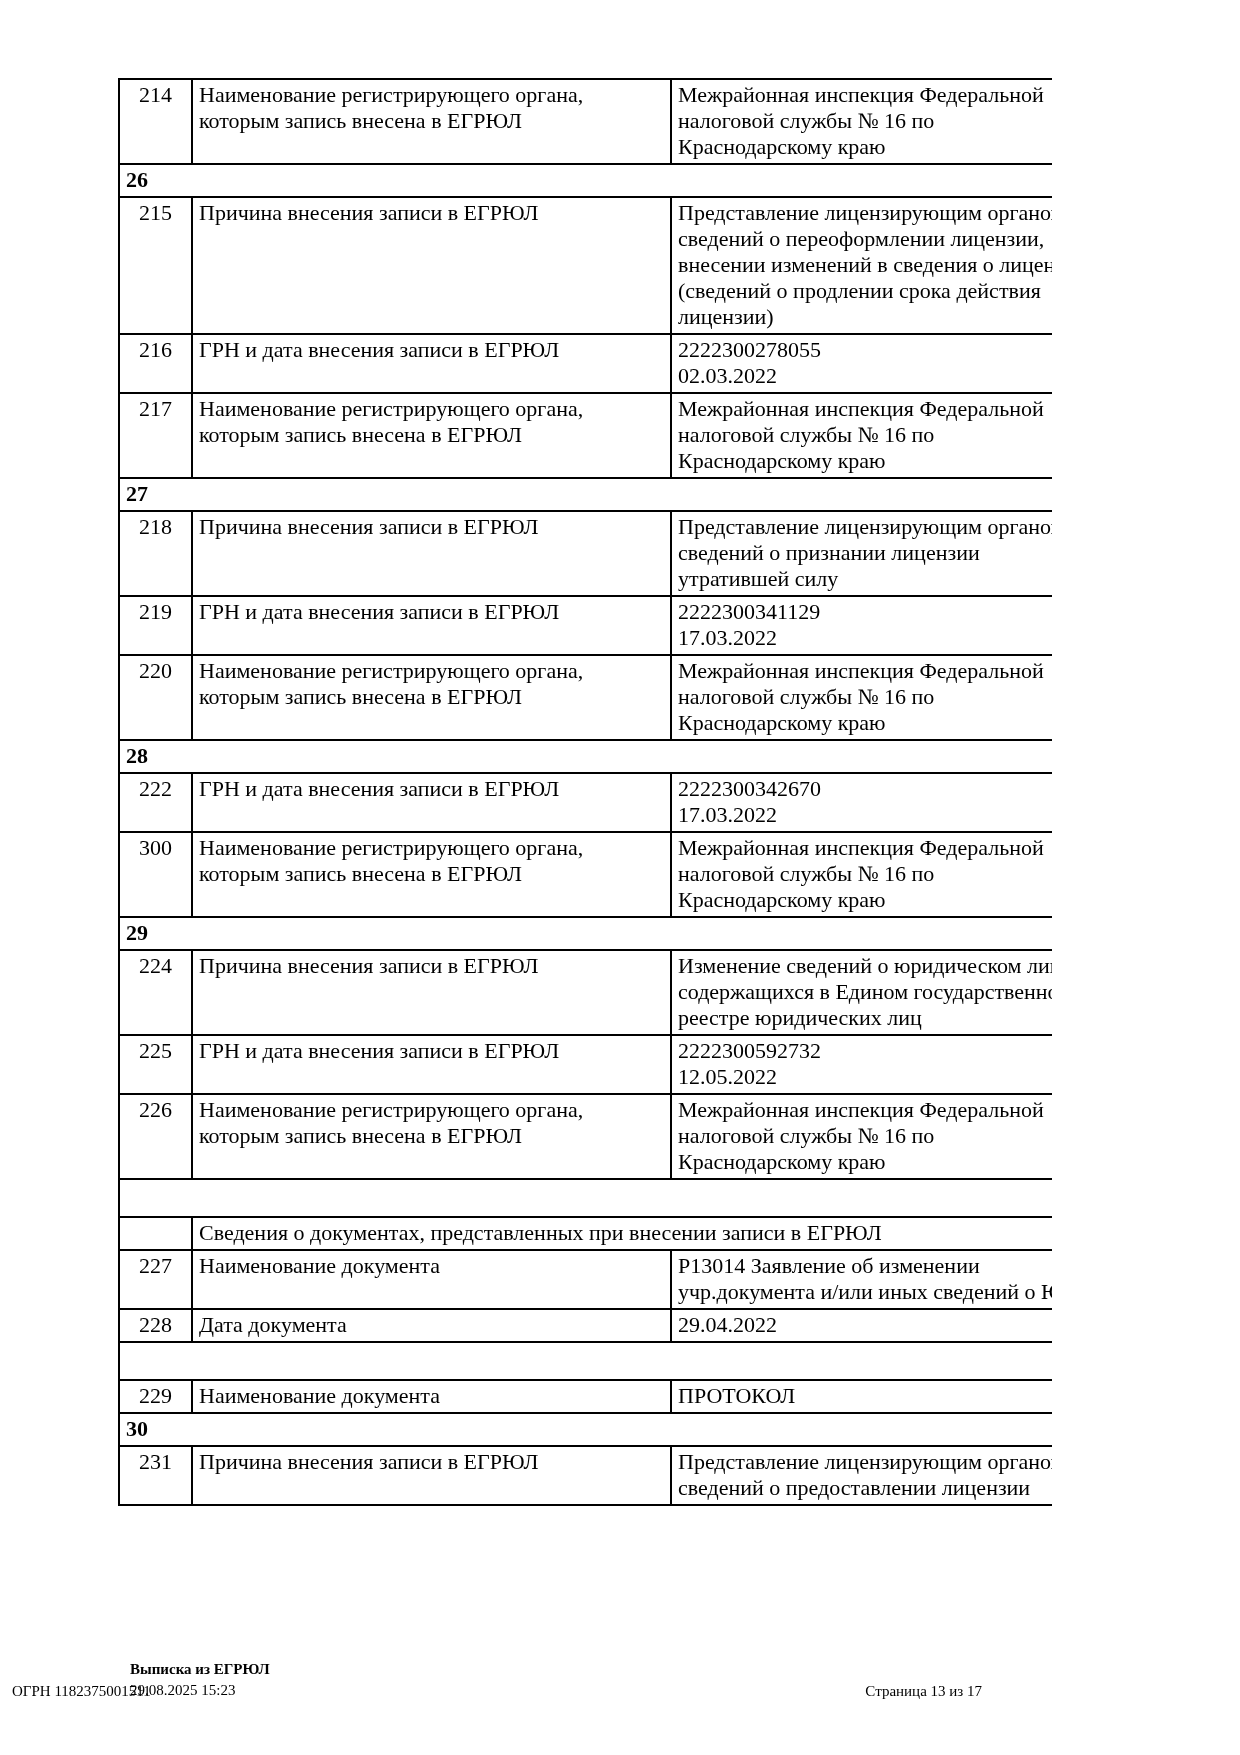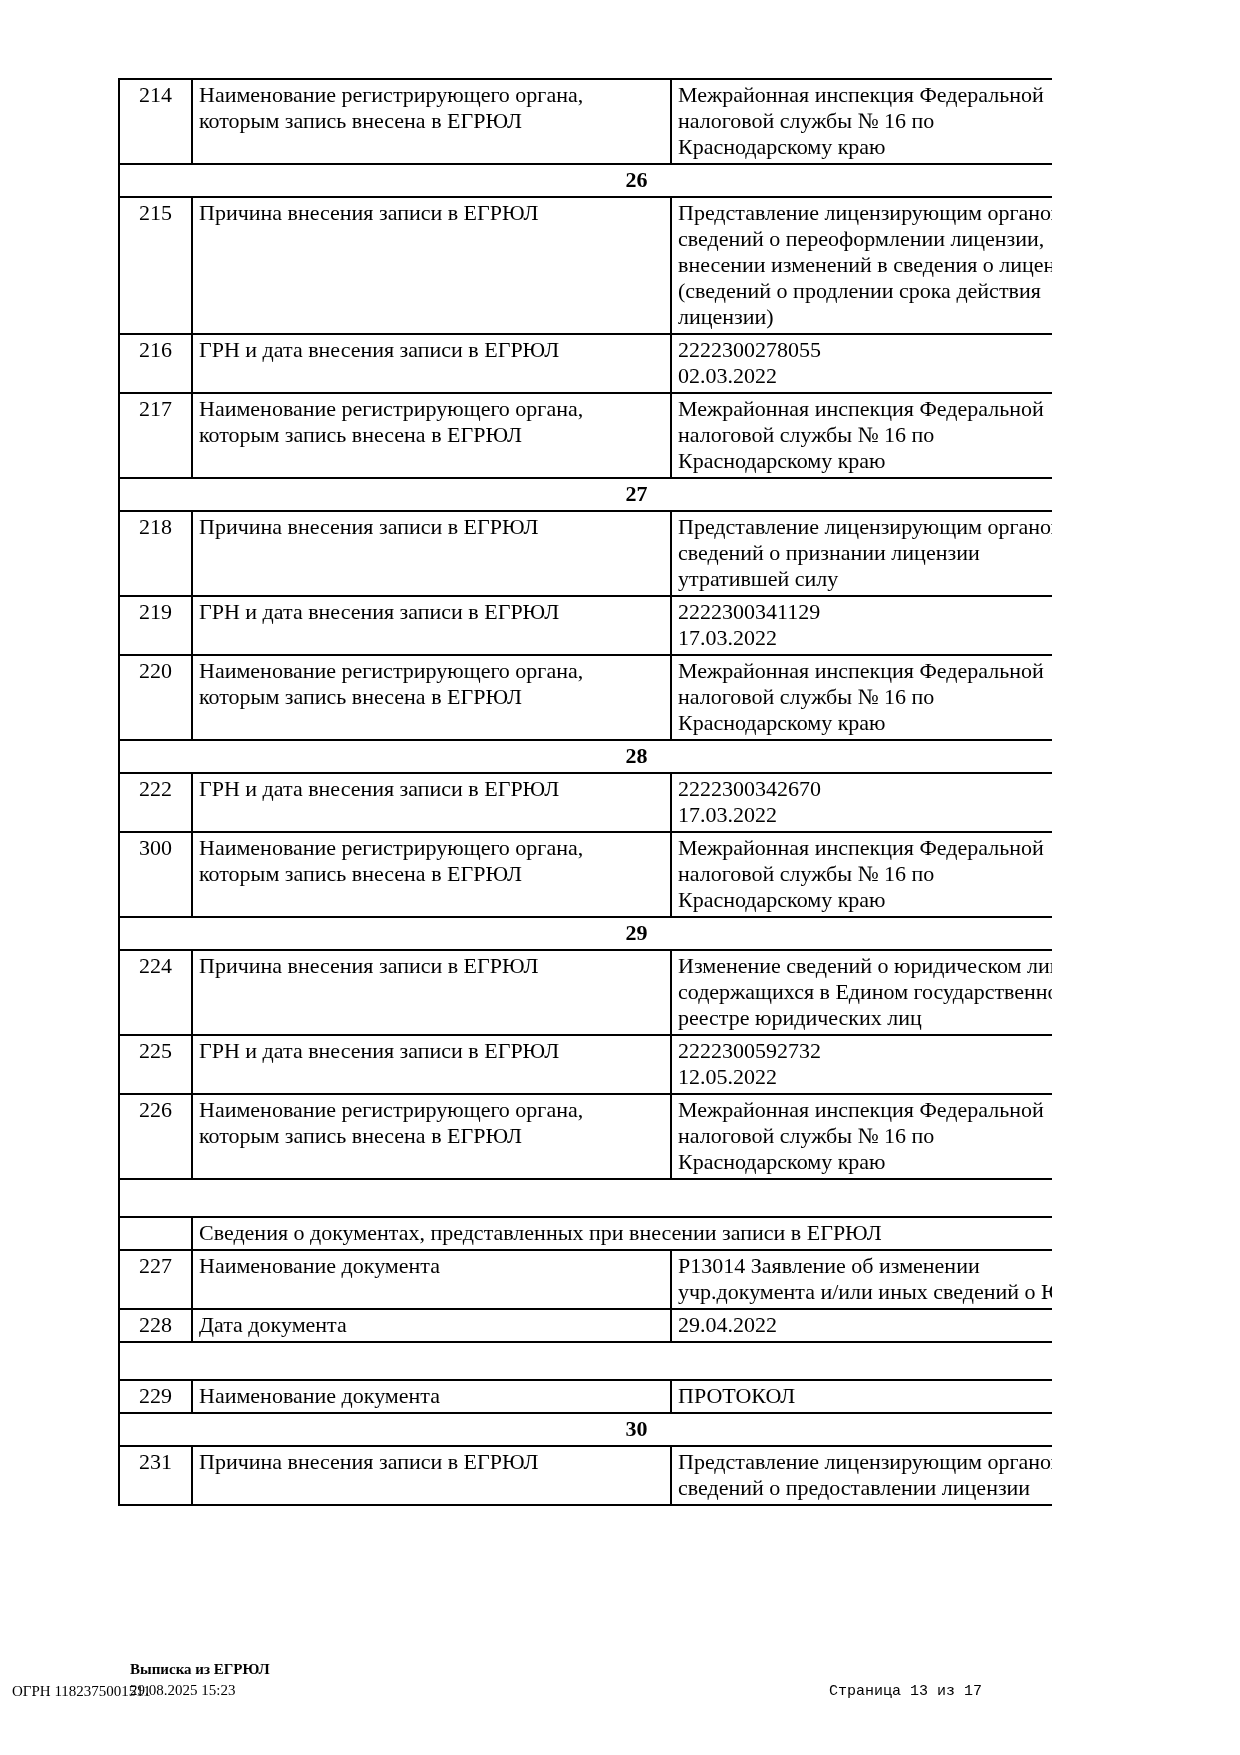--- a/index.html
+++ b/index.html
@@ -20,28 +20,28 @@
   table.egrul td{
     border:2px solid #000;
     vertical-align:top;
     font-size:22px;
     line-height:26px;
     padding:2px 6px 3px 6px;
     white-space:pre-line;
     overflow:hidden;
   }
   td.num{text-align:center;padding-left:2px;padding-right:2px;}
-  td.section{text-align:center;font-weight:bold;white-space:normal;}
+  td.section{text-align:left;font-weight:bold;white-space:normal;}
   td.subheader{white-space:normal;margin-left:44px;}
   td.empty{height:31px;}
   .footer{position:absolute;left:0;top:0;width:100%;height:0;font-size:15px;line-height:21px;}
   .f-left{position:absolute;left:130px;top:1659px;}
   .f-title{font-weight:bold;}
   .f-center{position:absolute;left:12px;top:1681px;width:1240px;text-align:left;}
-  .f-right{position:absolute;right:70px;top:1681px;text-align:right;font-family:Liberation Mono, monospace;}
+  .f-right{position:absolute;right:70px;top:1681px;text-align:right;}
 </style>
 </head>
 <body>
 
 <div class="page">
 
   <table class="egrul">
     <colgroup>
       <col style="width:73px">
       <col style="width:479px">

